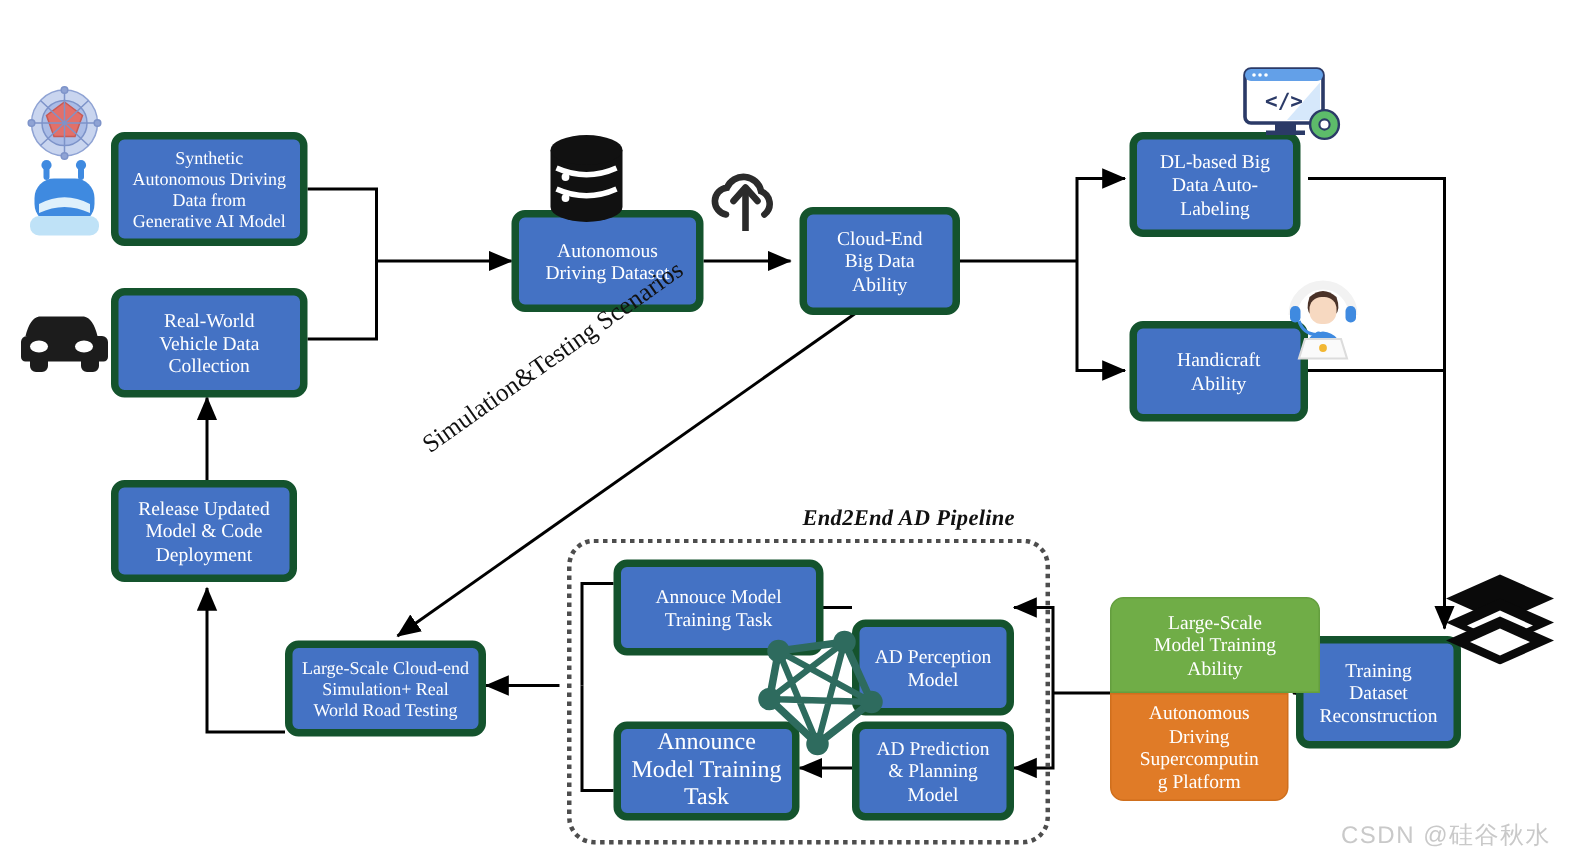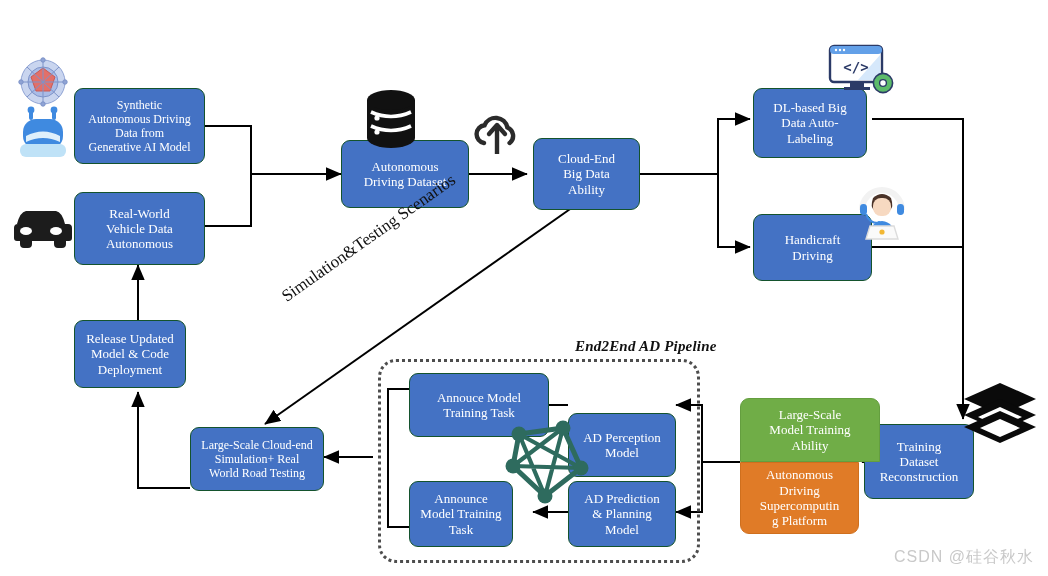--- a/index.html
+++ b/index.html
@@ -29,21 +29,21 @@
     color: #ffffff;
     display: flex;
     align-items: center;
     justify-content: center;
     text-align: center;
     line-height: 1.18;
     font-family: "Liberation Serif", "DejaVu Serif", serif;
     padding: 2px 4px;
     z-index: 3;
   }
-  .node.blue   { background: #4472C4; border: 1px solid #14532d; }
+  .node.blue   { background: #4472C4; border: 5px solid #14532d; }
   .node.green  { background: #70AD47; border: 1px solid #649e3f; }
   .node.orange { background: #E07B27; border: 1px solid #cf6f1d; }
   .node span { display: block; width: 100%; white-space: pre-line; }
 
   .pipeline-border {
     position: absolute;
     border: 3px dotted #4d4d4d;
     border-radius: 18px;
     z-index: 1;
     background: transparent;
@@ -123,33 +123,33 @@
 
       <path d="M190,488 L138,488 L138,392" marker-end="url(#arw)"></path>
 
       <path d="M138,320 L138,265" marker-end="url(#arw)"></path>
 
       <path d="M573,207 L265,424" marker-end="url(#arw)"></path>
     </g>
   </svg>
 
   <div class="pipeline-border" style="left:378px; top:359px; width:316px; height:198px;"></div>
-  <div class="pipeline-title" style="left:535px; top:338px;margin-left:40px;">End2End AD Pipeline</div>
+  <div class="pipeline-title" style="left:535px; top:338px;">End2End AD Pipeline</div>
 
   <div class="node blue" style="left:74px; top:88px; width:131px; height:76px; font-size:12px;">
     <span>Synthetic
 Autonomous Driving
 Data from
 Generative AI Model</span>
   </div>
 
   <div class="node blue" style="left:74px; top:192px; width:131px; height:73px; font-size:13px;">
     <span>Real-World
 Vehicle Data
-Autonomous</span>
+Collection</span>
   </div>
 
   <div class="node blue" style="left:341px; top:140px; width:128px; height:68px; font-size:13px;">
     <span>Autonomous
 Driving Dataset</span>
   </div>
 
   <div class="node blue" style="left:533px; top:138px; width:107px; height:72px; font-size:13px;">
     <span>Cloud-End
 Big Data
@@ -157,21 +157,21 @@
   </div>
 
   <div class="node blue" style="left:753px; top:88px; width:114px; height:70px; font-size:13px;">
     <span>DL-based Big
 Data Auto-
 Labeling</span>
   </div>
 
   <div class="node blue" style="left:753px; top:214px; width:119px; height:67px; font-size:13px;">
     <span>Handicraft
-Driving</span>
+Ability</span>
   </div>
 
   <div class="node blue" style="left:864px; top:424px; width:110px; height:75px; font-size:13px;">
     <span>Training
 Dataset
 Reconstruction</span>
   </div>
 
   <div class="node green" style="left:740px; top:398px; width:140px; height:64px; font-size:13px; border-radius:9px 9px 0 0;">
     <span>Large-Scale
@@ -195,33 +195,33 @@
     <span>AD Prediction
 &amp; Planning
 Model</span>
   </div>
 
   <div class="node blue" style="left:409px; top:373px; width:140px; height:64px; font-size:13px;">
     <span>Annouce Model
 Training Task</span>
   </div>
 
-  <div class="node blue" style="left:409px; top:481px; width:104px; height:66px; font-size:13px;">
+  <div class="node blue" style="left:409px; top:481px; width:124px; height:66px; font-size:16px;">
     <span>Announce
 Model Training
 Task</span>
   </div>
 
   <div class="node blue" style="left:190px; top:427px; width:134px; height:64px; font-size:12px;">
     <span>Large-Scale Cloud-end
 Simulation+ Real
 World Road Testing</span>
   </div>
 
-  <div class="node blue" style="left:74px; top:320px; width:112px; height:68px; font-size:13px;">
+  <div class="node blue" style="left:74px; top:320px; width:124px; height:68px; font-size:13px;">
     <span>Release Updated
 Model &amp; Code
 Deployment</span>
   </div>
 
   <div class="diag-label" style="left:278px; top:290px; transform: rotate(-35.2deg);">Simulation&amp;Testing Scenarios</div>
 
   <div class="icon" style="left:12px; top:56px; width:62px; height:104px;">
     <svg width="62" height="104" viewBox="0 0 62 104">
       <g stroke="#7d93c9" stroke-width="1" fill="none">

